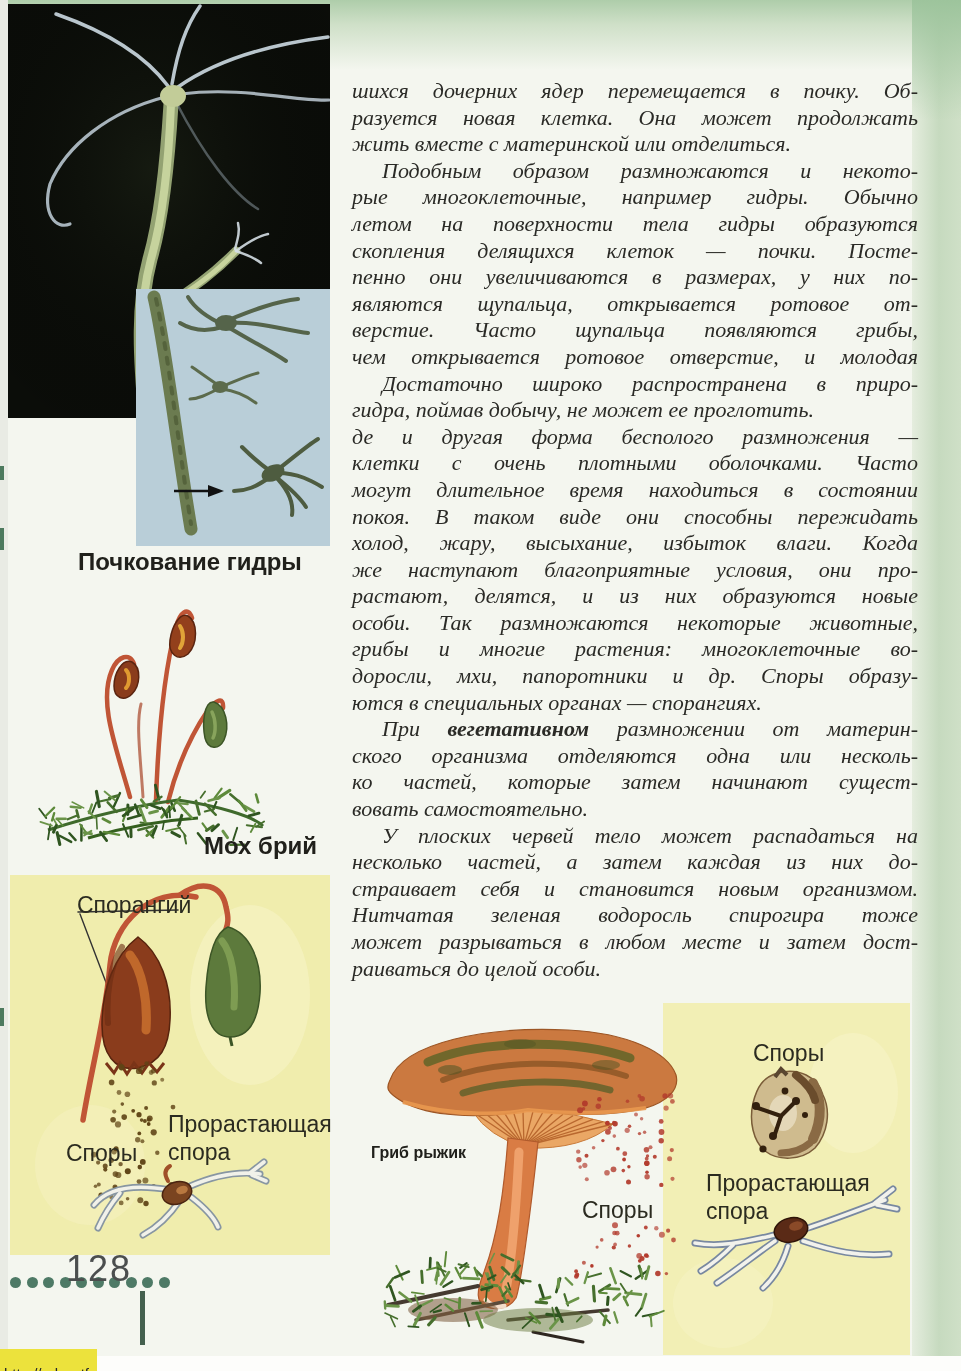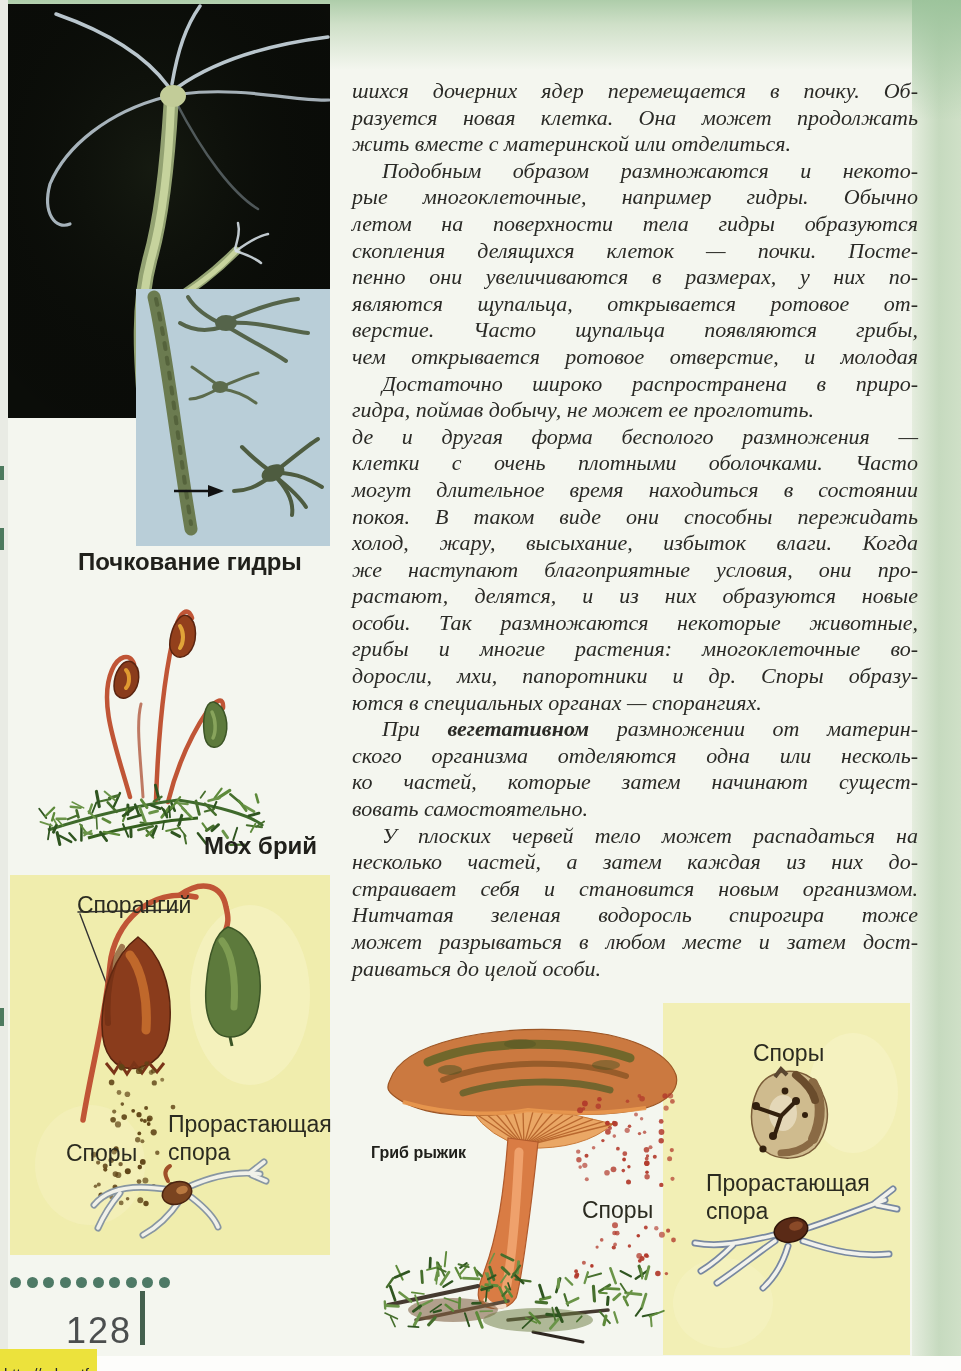--- a/index.html
+++ b/index.html
@@ -45,21 +45,21 @@
     font-family:"Liberation Serif",serif;font-size:22px;color:var(--text);font-style:italic;}
   .tline{height:26.6px;line-height:26.6px;text-align:justify;text-align-last:justify;white-space:normal;}
   .tline.tlast{text-align-last:left;}
   .tline.tindent{text-indent:30px;}
   .tline b{font-weight:bold;}
 
   
   .footer-dots{left:10px;top:1277px;width:175px;height:14px;}
   .dot{display:inline-block;width:11px;height:11px;border-radius:50%;
     background:var(--footer-green);margin-right:5.5px;vertical-align:top;}
-  .page-number{left:66px;top:1310px;font-size:36px;color:#4b4e4e;letter-spacing:2px;}
+  .page-number{left:66px;top:1248px;font-size:36px;color:#4b4e4e;letter-spacing:2px;}
   .page-number-bar{left:140px;top:1291px;width:5px;height:54px;background:#44604e;}
   .watermark{left:0;top:1349px;background:var(--wm-yellow);color:#20242c;
     font-size:15px;padding:16px 8px 3px 4px;text-decoration:none;display:block;}
 </style>
 </head>
 <body>
 
 <div class="page">
 
   <div class="abs top-strip"></div>

